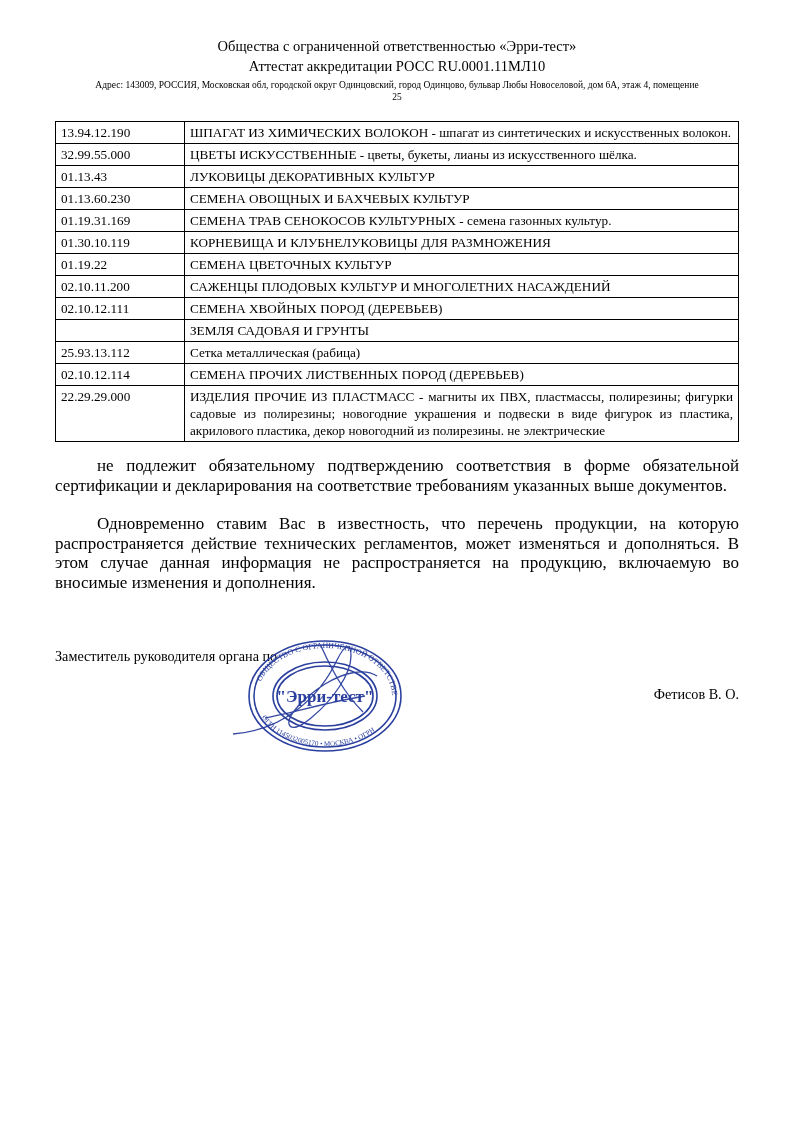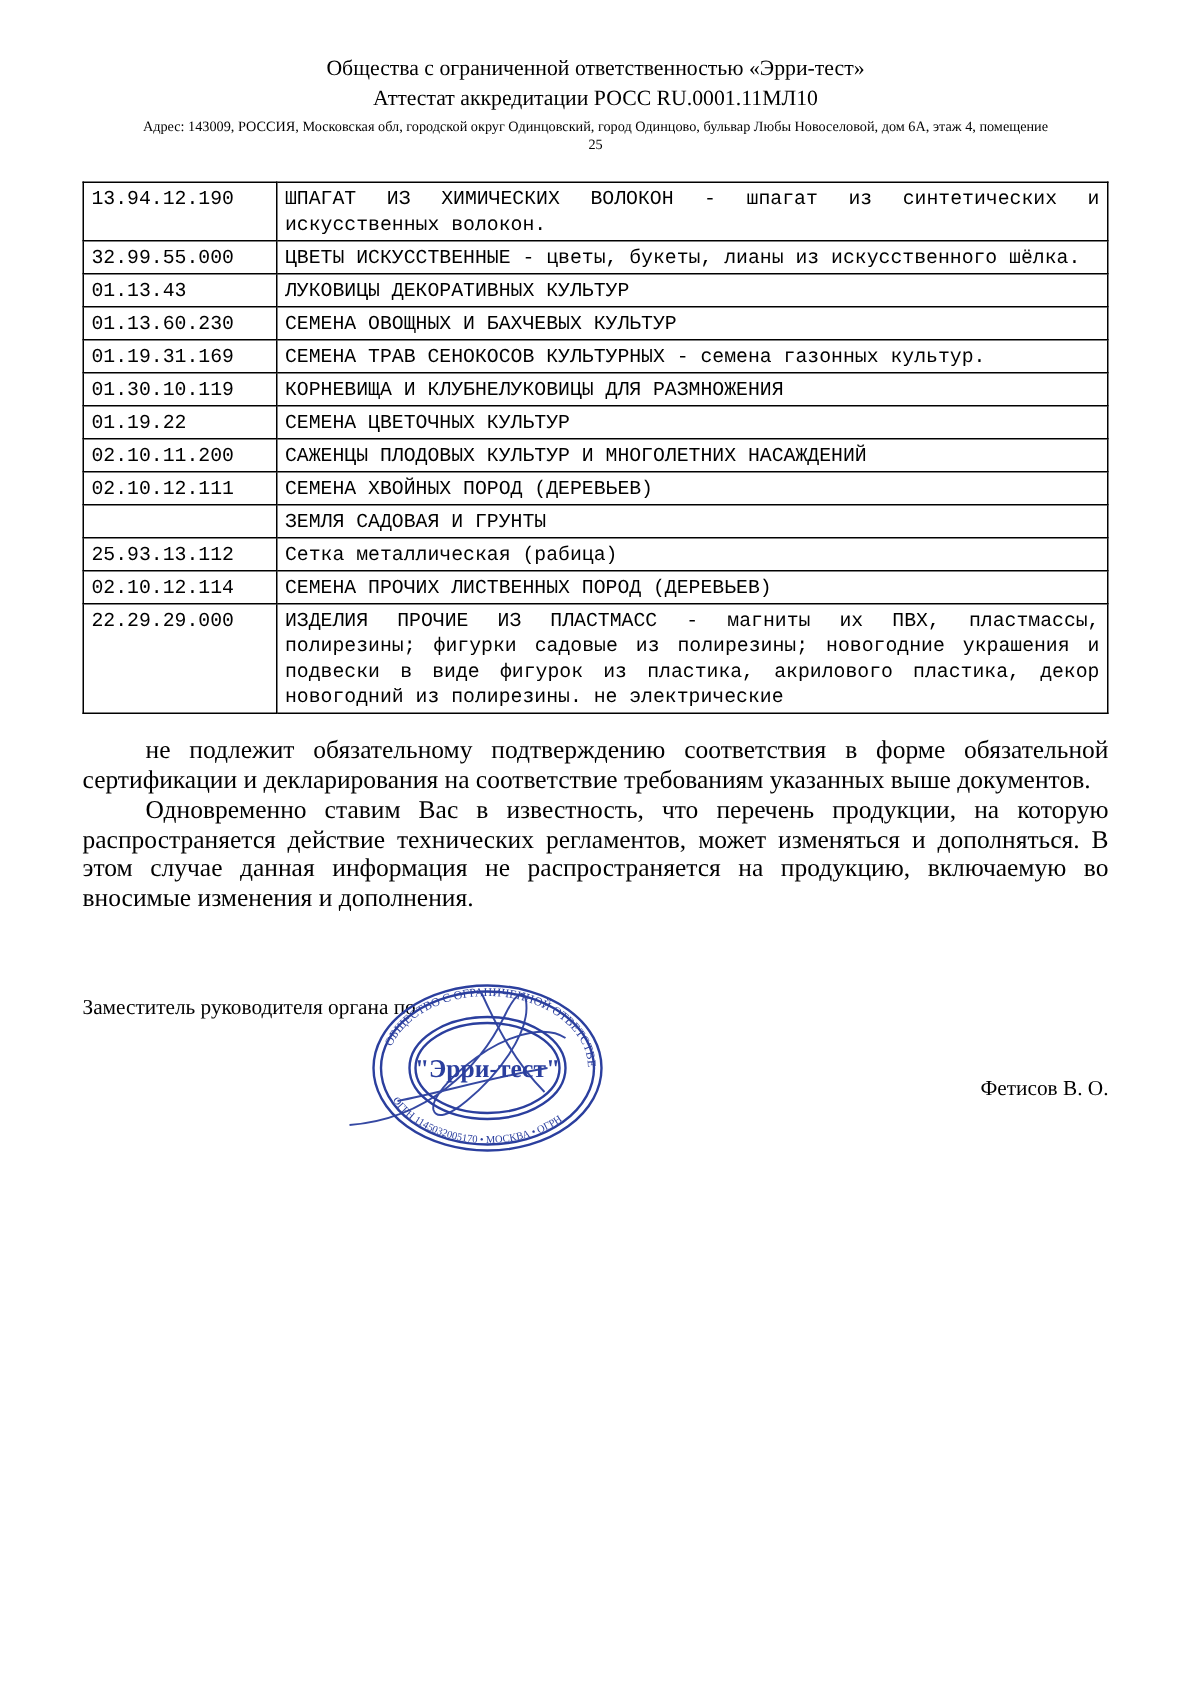--- a/index.html
+++ b/index.html
@@ -55,21 +55,20 @@
     margin: 18px auto 0 auto;
     width: 684px;
     table-layout: fixed;
   }
   table.codes td {
     border: 1px solid #000000;
     padding: 2px 5px 2px 5px;
     font-size: 13.2px;
     line-height: 17px;
     vertical-align: top;
-    font-family: Liberation Mono, monospace;
   }
   table.codes td.code {
     width: 118px;
     text-align: left;
     white-space: nowrap;
   }
   table.codes td.desc {
     text-align: justify;
     text-align-last: left;
   }
@@ -79,38 +78,38 @@
     width: 684px;
     font-size: 17px;
     line-height: 19.5px;
     text-align: justify;
   }
   .body-text p {
     margin: 0 0 0 0;
     text-indent: 42px;
   }
   .body-text p.second {
-    margin-top: 1px;
+    margin-top: 19px;
   }
 
   .sign-block {
     margin: 52px auto 0 auto;
     width: 684px;
     position: relative;
     font-size: 14.2px;
     line-height: 24px;
     min-height: 110px;
   }
   .sign-left {
     width: 320px;
   }
   .sign-right {
     position: absolute;
     right: 0;
-    top: 54px;
+    top: 38px;
     font-size: 14.2px;
   }
 
   .stamp {
     position: absolute;
     left: 170px;
     top: -18px;
     width: 220px;
     height: 128px;
     pointer-events: none;

